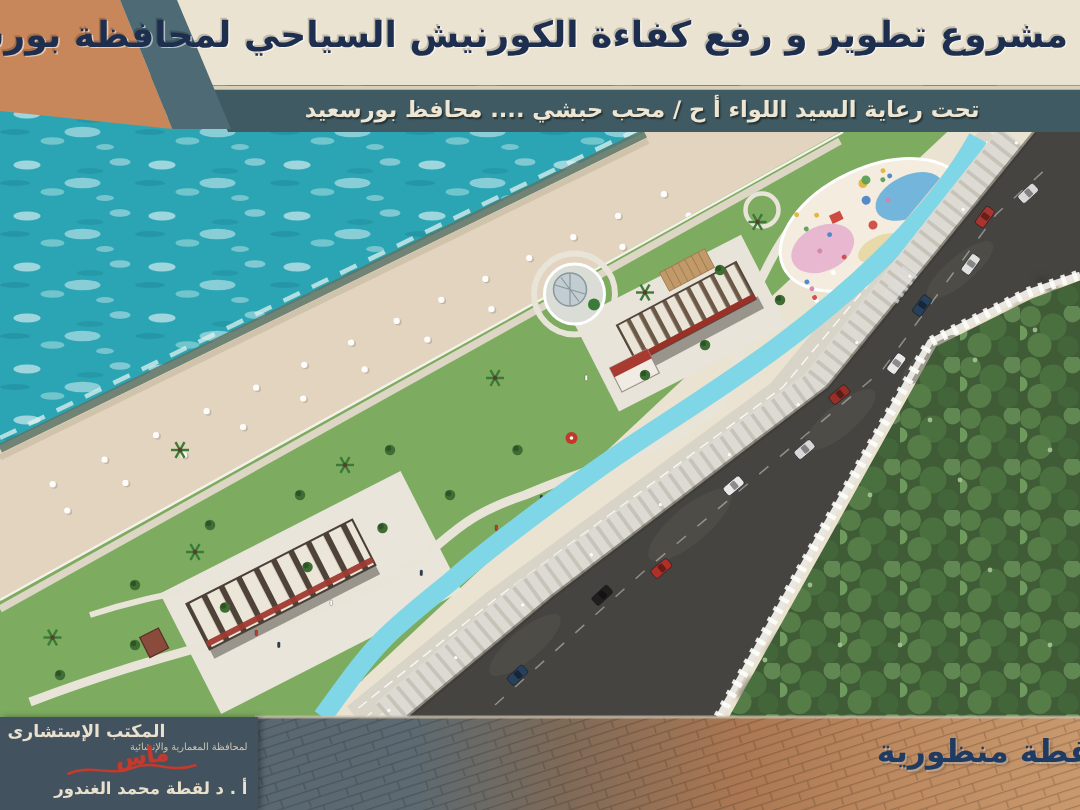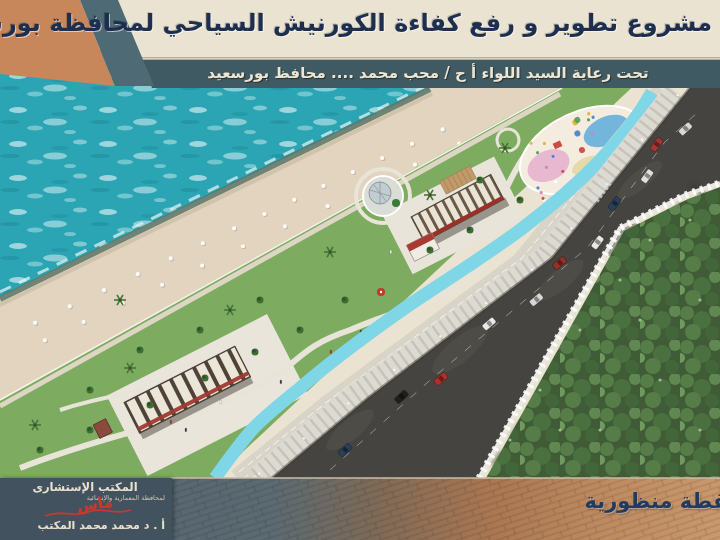--- a/index.html
+++ b/index.html
@@ -11,21 +11,21 @@
          color:#1d2e4f;text-shadow:1px 1px 0 rgba(255,255,255,.55),-1px -1px 0 rgba(0,0,0,.18);
          letter-spacing:.5px;white-space:nowrap;}
   .subtitle{left:150px;right:14px;top:58px;height:30px;line-height:30px;text-align:center;
             font-size:15px;font-weight:bold;color:#eee6d2;text-shadow:1px 1px 1px rgba(0,0,0,.45);
             white-space:nowrap;}
   .caption{left:560px;top:489px;width:176px;font-size:21px;font-weight:bold;
            color:#203a60;text-shadow:1px 1px 0 rgba(255,255,255,.35),2px 2px 2px rgba(0,0,0,.25);}
   .logo{left:0;top:478px;width:172px;height:62px;background:#42525e;
         box-shadow:2px 0 4px rgba(0,0,0,.35);color:#e9e1cd;box-sizing:border-box;
         padding:3px 7px 2px 5px;}
-  .logo .l1{font-size:11.5px;font-weight:bold;text-align:center;line-height:13px;}
+  .logo .l1{font-size:11.5px;font-weight:bold;text-align:left;line-height:13px;}
   .logo .l2{font-size:6.5px;color:#cfc7b4;text-align:right;line-height:8px;margin-left:28px;}
   .logo .sig{position:relative;height:16px;}
   .logo .sig .word{position:absolute;right:52px;top:-7px;color:#c43a2e;font-size:15px;
                    font-weight:bold;transform:rotate(-7deg);text-shadow:0 0 1px #c43a2e;}
   .logo .sig svg{position:absolute;right:30px;top:6px;}
   .logo .l3{font-size:11px;font-weight:bold;text-align:right;line-height:13px;margin-top:1px;}
 </style>
 </head>
 <body>
 
@@ -465,28 +465,28 @@
   <g>
     <polygon points="118,0 720,0 720,57 140,57" fill="#ebe3d1"></polygon>
     <polygon points="140,57 720,57 720,88 152,88" fill="#3f5a62"></polygon>
     <line x1="141" y1="58.5" x2="720" y2="58.5" stroke="#d8cfba" stroke-width="2.5"></line>
     <polygon points="0,0 80,0 115,86 0,74" fill="#c8875a"></polygon>
     <polygon points="80,0 118,0 154,86 115,86" fill="#4d6a75"></polygon>
   </g>
 </svg>
 
 <div class="ovl title">مشروع تطوير و رفع كفاءة الكورنيش السياحي لمحافظة بورسعيد</div>
-<div class="ovl subtitle">تحت رعاية السيد اللواء أ ح /  محب محمد ....  محافظ بورسعيد</div>
+<div class="ovl subtitle">تحت رعاية السيد اللواء أ ح /  محب حبشي ....  محافظ بورسعيد</div>
 <div class="ovl caption">لقطة منظورية</div>
 
 <div class="ovl logo">
   <div class="l1">المكتب الإستشارى</div>
   <div class="l2">لمحافظة المعمارية والإنشائية</div>
   <div class="sig">
     <span class="word">ماس</span>
     <svg width="92" height="12">
       <path d="M2,8 C18,1 30,10 45,4 S70,8 88,2" stroke="#c43a2e" stroke-width="1.7" fill="none"></path>
     </svg>
   </div>
-  <div class="l3">أ . د محمد محمد المكتب</div>
+  <div class="l3">أ . د لقطة محمد الغندور</div>
 </div>
 
 </div>
 
 </body></html>

